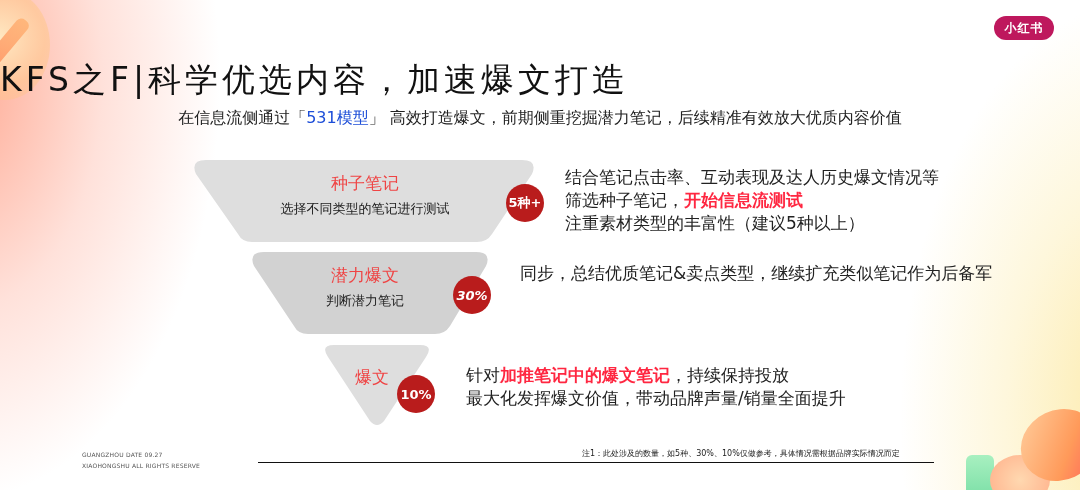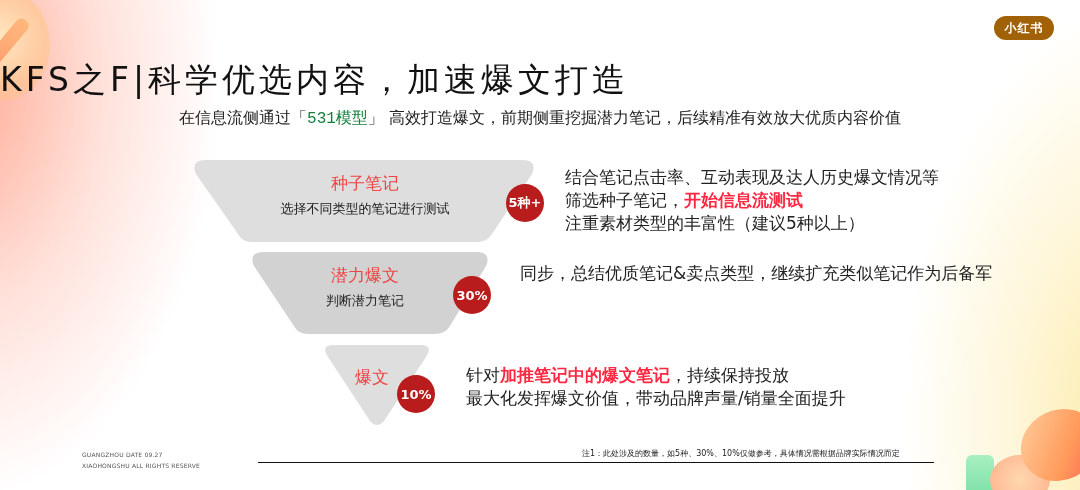--- a/index.html
+++ b/index.html
@@ -31,33 +31,33 @@
     position:absolute; left:990px; top:455px; width:60px; height:50px; border-radius:50%;
     background:radial-gradient(circle,#ffd8b0,#ffb08a);
   }
   .deco-br3 {
     position:absolute; left:966px; top:455px; width:28px; height:40px; border-radius:6px;
     background:linear-gradient(180deg,#a8f0c0,#7ee0a8);
   }
 
   .logo {
     position:absolute; left:994px; top:16px; width:60px; height:24px; border-radius:12px;
-    background:#a16207; color:#fff; font-size:12px; font-weight:bold;
+    background:#be185d; color:#fff; font-size:12px; font-weight:bold;
     display:flex; align-items:center; justify-content:center; letter-spacing:1px;
   }
 
   .title {
     position:absolute; left:0; width:1080px; top:58px; text-align:left;
     font-size:33px; letter-spacing:4px; color:#111; font-weight:normal;
   }
   .subtitle {
     position:absolute; left:0; width:1080px; top:108px; text-align:center;
     font-size:16px; color:#222;
   }
-  .subtitle .hl { color:#15803d;font-family:Liberation Mono, monospace; }
+  .subtitle .hl { color:#1d4ed8; }
   .shape { position:absolute; }
   .tier-title { position:absolute; text-align:center; color:#ef4444; font-size:17px; }
   .tier-desc { position:absolute; text-align:center; color:#222; font-size:13px; }
   .badge {
     position:absolute; width:38px; height:38px; border-radius:50%; background:#b91c1c;
     color:#fff; font-weight:bold; font-size:13px;
     display:flex; align-items:center; justify-content:center;
   }
   .lines { position:absolute; font-size:17px; line-height:23px; color:#222; }
   .lines .hl { color:#ff2741; font-weight:bold; }
@@ -93,21 +93,21 @@
     <div><span>注重素材类型的丰富性（建议5种以上）</span></div>
   </div>
 </div>
 
 <div>
   <svg class="shape" style="left:250px;top:252px;" width="242" height="82">
     <path d="M14,0 L226,0 Q242,0 236,14 L200,74 Q195,82 185,82 L58,82 Q48,82 44,74 L4,14 Q-2,0 14,0 Z" fill="#d2d2d2"></path>
   </svg>
   <div class="tier-title" style="left:250px;top:264px;width:230px;">潜力爆文</div>
   <div class="tier-desc" style="left:250px;top:292px;width:230px;">判断潜力笔记</div>
-  <div class="badge" style="left:453px;top:276px;">30%</div>
+  <div class="badge" style="left:453px;top:276px;font-style:italic;">30%</div>
   <div class="lines" style="left:520px;top:262px;">
     <div><span>同步，总结优质笔记&amp;卖点类型，继续扩充类似笔记作为后备军</span></div>
   </div>
 </div>
 
 <div>
   <svg class="shape" style="left:322px;top:345px;" width="110" height="82">
     <path d="M12,0 L98,0 Q112,0 104,12 L62,76 Q55,84 48,76 L6,12 Q-2,0 12,0 Z" fill="#dedede"></path>
   </svg>
   <div class="tier-title" style="left:340px;top:366px;width:64px;">爆文</div>

